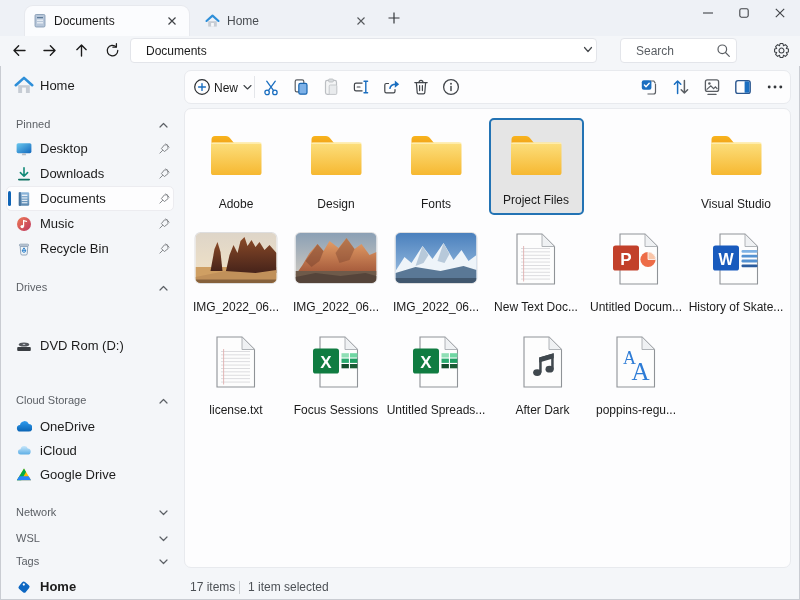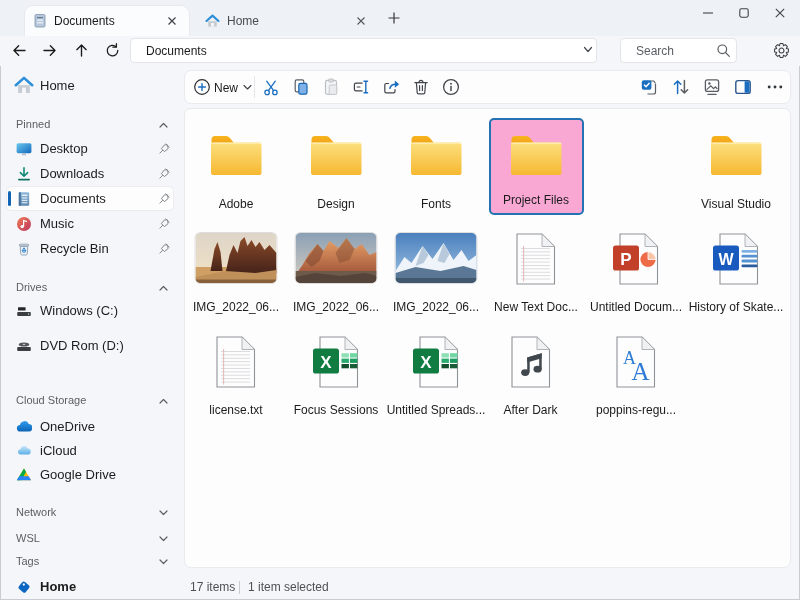--- a/index.html
+++ b/index.html
@@ -253,28 +253,20 @@
           <g fill="none" stroke="#85888c" stroke-width="1">
             <path d="M9.5 2.9 L10.1 6.6 L6.4 9.6 L3.4 6.6 L6.4 2.9 Z"></path>
             <path d="M7.6 1.6 L11.4 5.4 M4.9 8.1 L1.6 11.4"></path>
           </g>
         </svg>
     </div>
     <div class="shdr" style="top:215px;">Drives</div>
     <svg class="chev" style="top:217px" viewBox="0 0 11 11">
         <path d="M2 7 L5.5 3.5 L9 7" fill="none" stroke="#5c6066" stroke-width="1.2" stroke-linecap="round" stroke-linejoin="round"></path>
       </svg>
-    <div class="srow" style="top:233px;">
-      <svg class="sico" viewBox="0 0 16 16">
-          <rect x="2" y="4.2" width="7.6" height="3.4" rx="0.6" fill="#23262a"></rect>
-          <rect x="1.2" y="9" width="13.6" height="4" rx="0.9" fill="#3a3e43"></rect>
-          <circle cx="12.6" cy="11" r="0.7" fill="#c8cdd2"></circle>
-        </svg>
-      <span class="stxt">Windows (C:)</span>
-    </div>
     <div class="srow" style="top:268px;">
       <svg class="sico" viewBox="0 0 16 16">
           <ellipse cx="8" cy="6.4" rx="5.2" ry="2" fill="#54585e"></ellipse>
           <ellipse cx="8" cy="6.4" rx="1.4" ry="0.6" fill="#babfc6"></ellipse>
           <rect x="1.2" y="9" width="13.6" height="4" rx="0.9" fill="#3a3e43"></rect>
         </svg>
       <span class="stxt">DVD Rom (D:)</span>
     </div>
     <div class="shdr" style="top:328px;">Cloud Storage</div>
     <svg class="chev" style="top:330px" viewBox="0 0 11 11">
@@ -427,21 +419,21 @@
           <use href="#folder"></use>
         </svg>
       <div class="tlabel">Design</div>
     </div>
     <div class="tile" style="left:204.5px;top:10px;">
       <svg class="cicon" style="top:16px" width="53" height="42" viewBox="0 0 53 42">
           <use href="#folder"></use>
         </svg>
       <div class="tlabel">Fonts</div>
     </div>
-    <div class="tile" style="left:304.5px;top:10px;background:#f9a8d4;border:2px solid #2373b4;border-radius:5px;box-sizing:border-box;">
+    <div class="tile" style="left:304.5px;top:10px;background:#e5e5e5;border:2px solid #2373b4;border-radius:5px;box-sizing:border-box;">
       <svg class="cicon" style="top:14px" width="53" height="42" viewBox="0 0 53 42">
           <use href="#folder"></use>
         </svg>
       <div class="tlabel" style="bottom:6px">Project Files</div>
     </div>
     <div class="tile" style="left:504.5px;top:10px;">
       <svg class="cicon" style="top:16px" width="53" height="42" viewBox="0 0 53 42">
           <use href="#folder"></use>
         </svg>
       <div class="tlabel">Visual Studio</div>
@@ -550,21 +542,21 @@
           <use href="#xlsx"></use>
         </svg>
       <div class="tlabel">Focus Sessions</div>
     </div>
     <div class="tile" style="left:204.5px;top:216px;">
       <svg class="cicon" style="top:12px" width="46" height="52" viewBox="0 0 46 52">
           <use href="#xlsx"></use>
         </svg>
       <div class="tlabel">Untitled Spreads...</div>
     </div>
-    <div class="tile" style="left:299px;top:216px;">
+    <div class="tile" style="left:311px;top:216px;">
       <svg class="cicon" style="top:12px" width="40" height="52" viewBox="0 0 40 52">
         <use href="#page"></use>
         <g fill="#40484e">
           <ellipse cx="14.2" cy="36.6" rx="4.1" ry="3.4"></ellipse>
           <ellipse cx="26.6" cy="33.2" rx="4.1" ry="3.4"></ellipse>
           <polygon points="16.2,36.6 16.2,21.5 30.7,17.3 30.7,33.2 28.2,33.2 28.2,21.2 18.7,23.9 18.7,36.6"></polygon>
           <polygon points="16.2,21.5 30.7,17.3 30.7,22.3 16.2,26.5"></polygon>
         </g>
       </svg>
       <div class="tlabel">After Dark</div>

